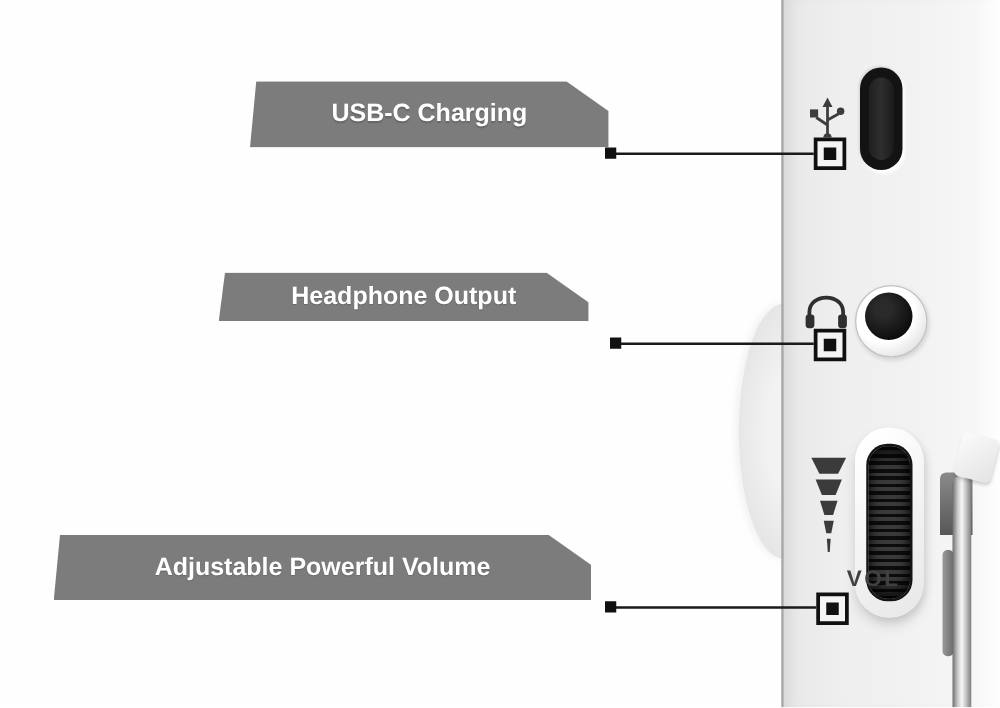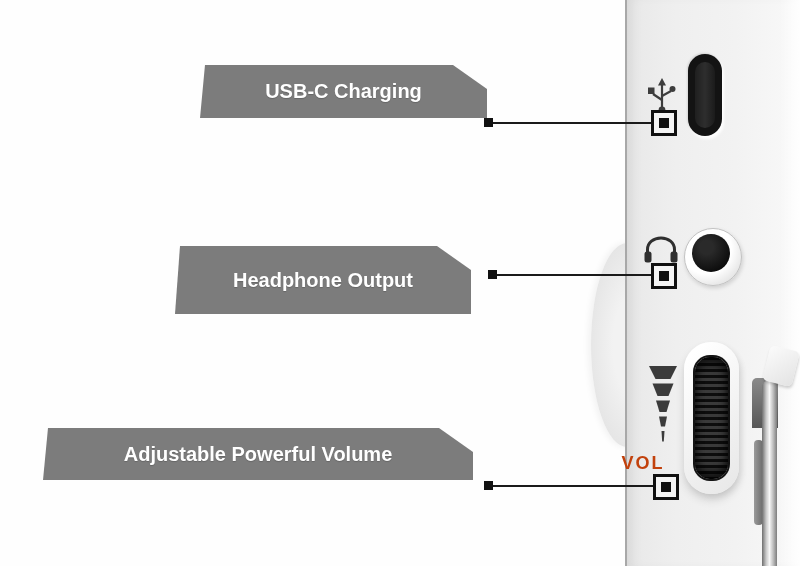--- a/index.html
+++ b/index.html
@@ -71,33 +71,33 @@
   }
   .antenna-clip{
     position:absolute;left:766px;top:348px;width:30px;height:36px;z-index:6;
     background:linear-gradient(135deg,#fbfbfb,#e3e3e3);border-radius:5px;
     transform:rotate(14deg);
     box-shadow:1px 2px 3px rgba(0,0,0,0.18);
   }
   
   .panel-icon{position:absolute;z-index:5;}
   .vol-text{
-    position:absolute;left:615px;top:453px;width:56px;z-index:5;
-    font-size:18px;font-weight:bold;letter-spacing:2px;color:#c2410c;text-align:center;
+    position:absolute;left:671px;top:453px;width:56px;z-index:5;
+    font-size:18px;font-weight:bold;letter-spacing:2px;color:#404040;text-align:center;
   }
   
   .banner{
     position:absolute;z-index:6;background:#7c7c7c;color:#ffffff;
     display:flex;align-items:center;justify-content:center;
     font-weight:bold;font-size:20px;
     text-shadow:0 1px 1px rgba(0,0,0,0.18);
     clip-path:polygon(5px 0, calc(100% - 34px) 0, 100% 24px, 100% 100%, 0 100%);
   }
   .banner-1{left:200px;top:65px;width:287px;height:53px;}
-  .banner-2{left:175px;top:218px;width:296px;height:68px;margin-top:28px;}
+  .banner-2{left:175px;top:218px;width:296px;height:39px;}
   .banner-3{left:43px;top:428px;width:430px;height:52px;justify-content:center;}
   
   .line{position:absolute;height:2px;background:#1a1a1a;z-index:6;}
   .line-1{left:490px;top:122px;width:165px;}
   .line-2{left:494px;top:274px;width:161px;}
   .line-3{left:488px;top:485px;width:169px;}
   .endpoint{position:absolute;width:9px;height:9px;background:#111111;z-index:7;}
   .endpoint-1{left:484px;top:118px;}
   .endpoint-2{left:488px;top:270px;}
   .endpoint-3{left:484px;top:481px;}

